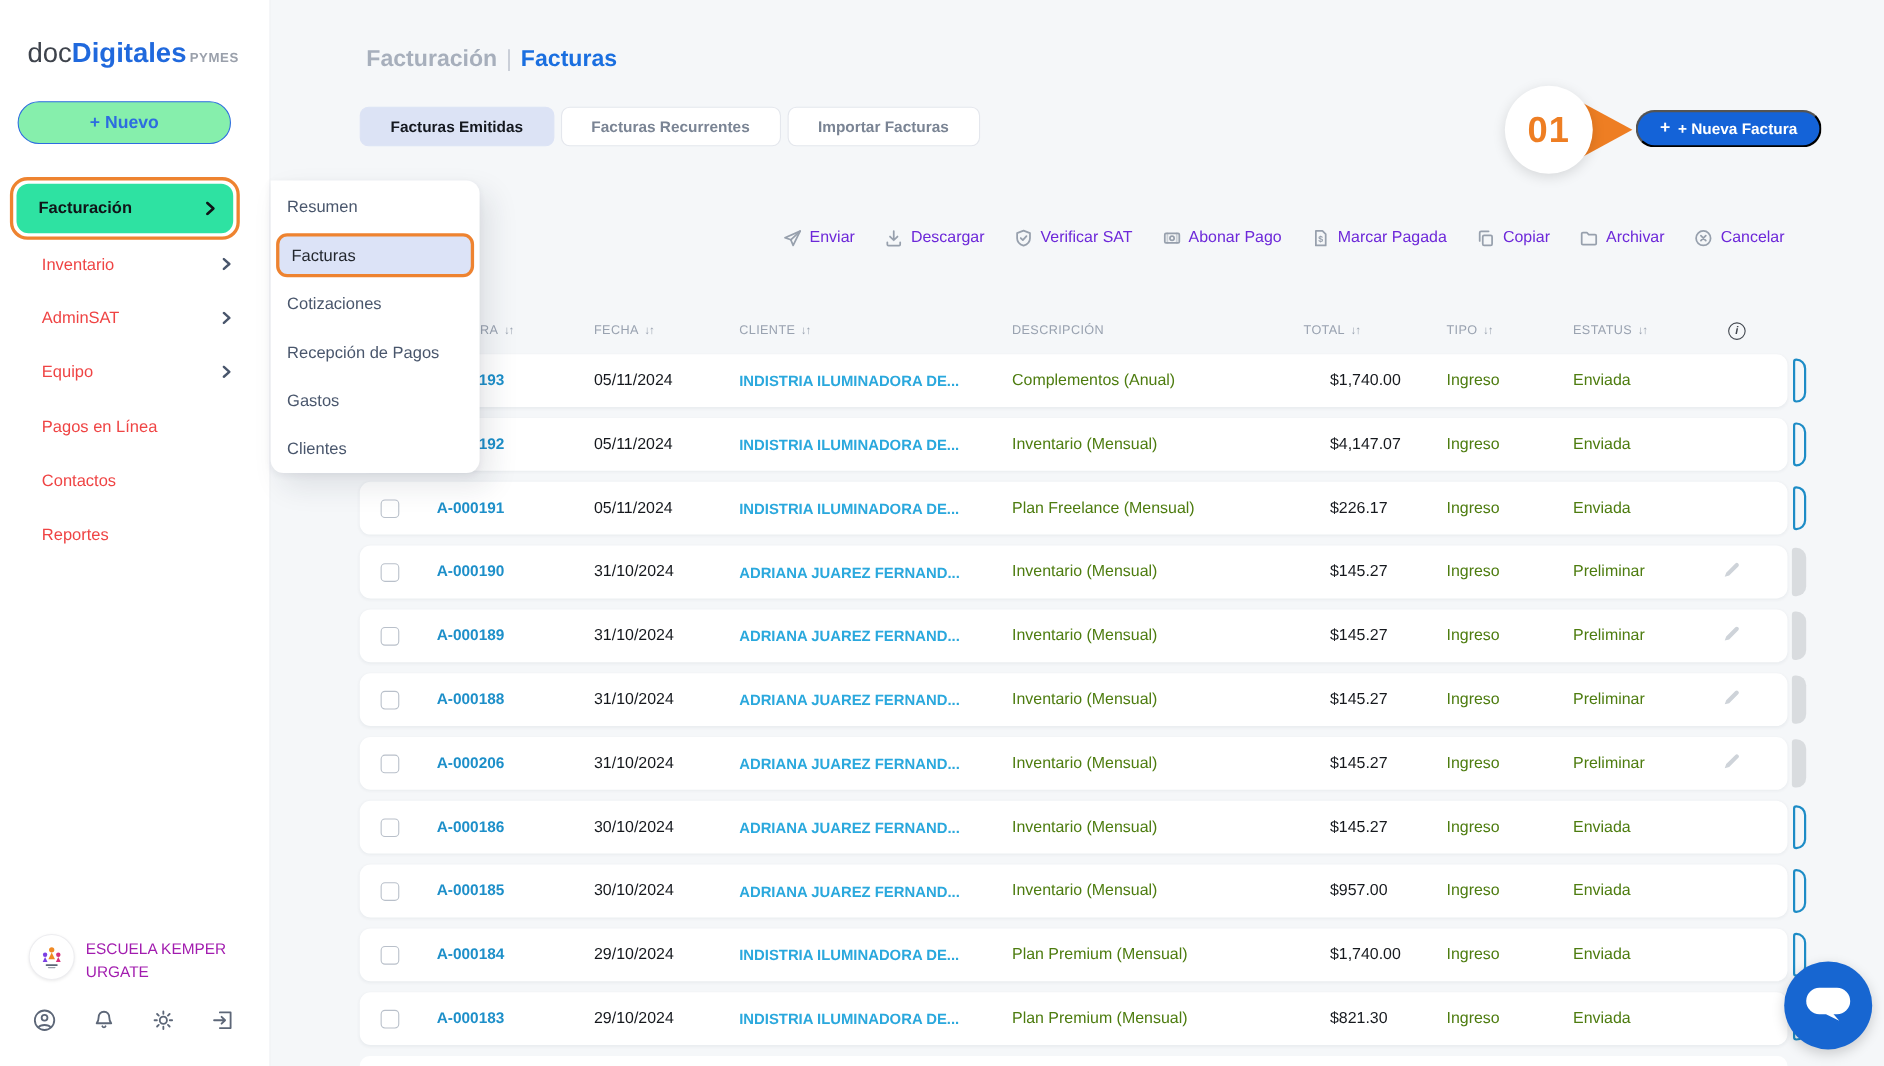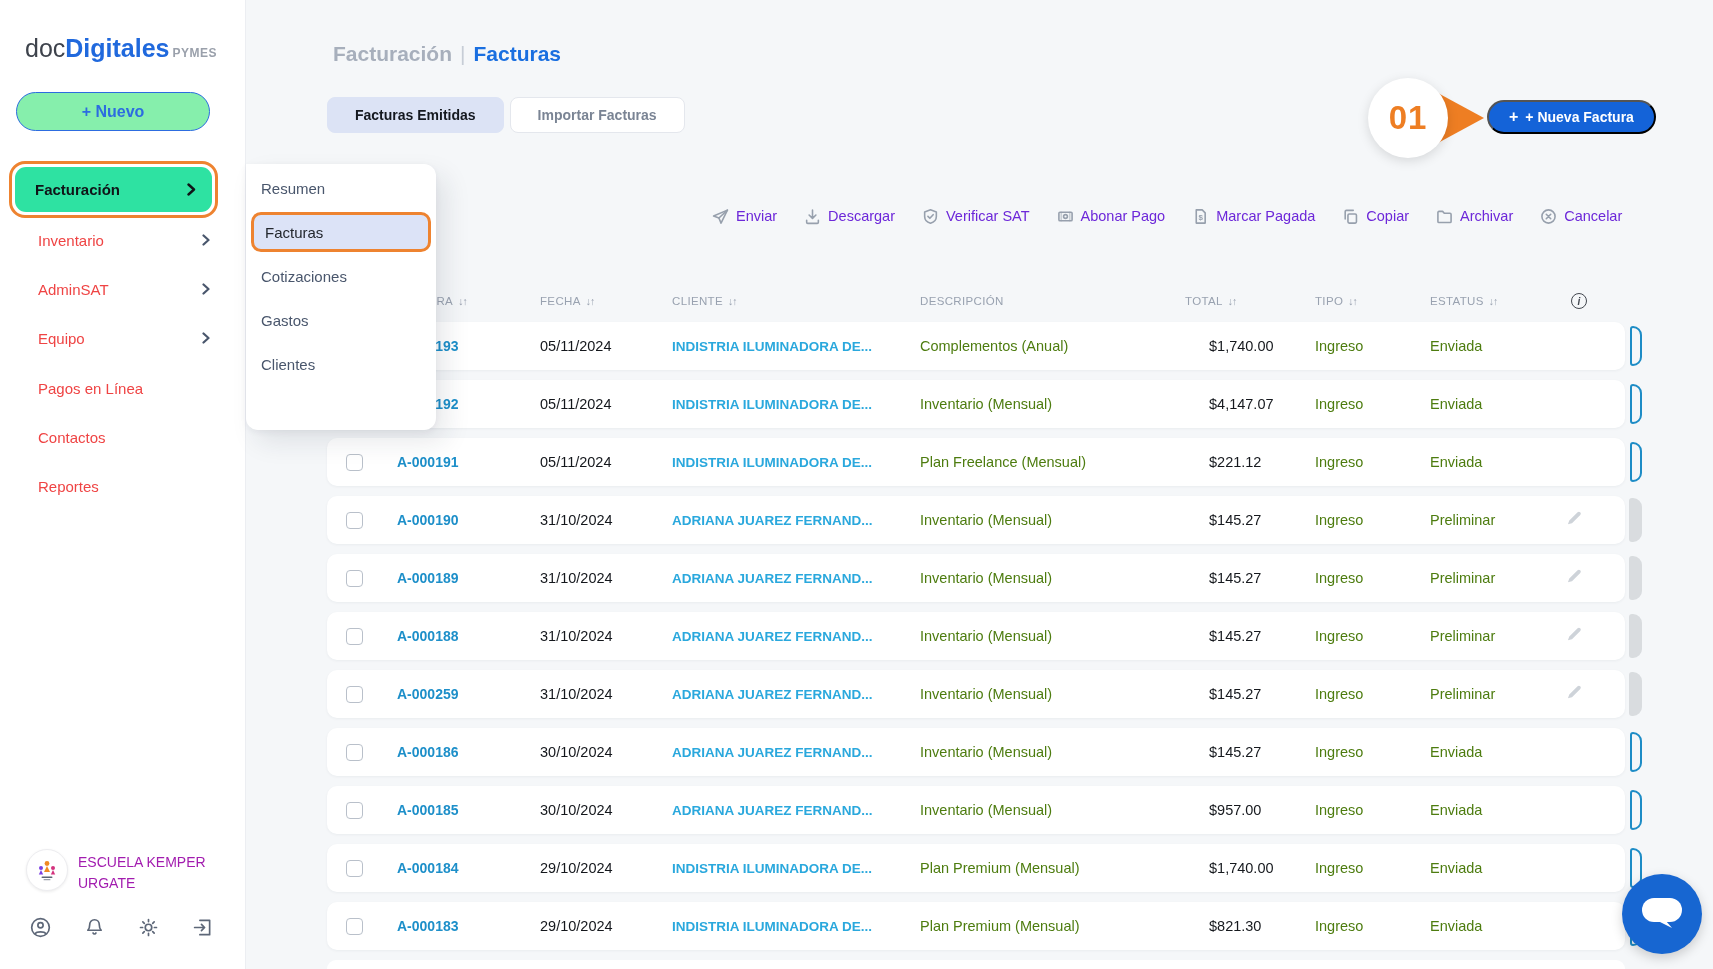--- a/index.html
+++ b/index.html
@@ -191,20 +191,21 @@
   </div>
 </aside>
 
 <main class="main">
   <div class="page-title">
     <span class="section">Facturación</span><span class="sep">|</span><span class="page">Facturas</span>
   </div>
 
   <div class="tabs">
     <div class="tab active">Facturas Emitidas</div>
+    <div class="tab">Facturas Recurrentes</div>
     <div class="tab">Importar Facturas</div>
   </div>
 
   <div class="anno-arrow"></div>
   <div class="anno-circle">01</div>
 
   <button class="btn-new-invoice">
     <span class="plus">+</span>
       <span>+ Nueva Factura</span>
   </button>
@@ -361,21 +362,21 @@
   <div class="row grid env">
     <div>
             <span class="checkbox"></span>
           </div>
     <div><a class="folio">A-000191</a></div>
     <div class="date">05/11/2024</div>
     <div>
             <a class="client">INDISTRIA ILUMINADORA DE...</a>
           </div>
     <div class="desc">Plan Freelance (Mensual)</div>
-    <div class="total">$221.12</div>
+    <div class="total">$226.17</div>
     <div class="tipo">Ingreso</div>
     <div class="status">Enviada</div>
     <div class="actions">
       
     </div>
     <span class="edge"></span>
   </div>
 
   <div class="row grid pre">
     <div>
@@ -443,21 +444,21 @@
               </svg>
       </span>
     </div>
     <span class="edge"></span>
   </div>
 
   <div class="row grid pre">
     <div>
             <span class="checkbox"></span>
           </div>
-    <div><a class="folio">A-000259</a></div>
+    <div><a class="folio">A-000206</a></div>
     <div class="date">31/10/2024</div>
     <div>
             <a class="client">ADRIANA JUAREZ FERNAND...</a>
           </div>
     <div class="desc">Inventario (Mensual)</div>
     <div class="total">$145.27</div>
     <div class="tipo">Ingreso</div>
     <div class="status">Preliminar</div>
     <div class="actions">
       <span class="pencil">
@@ -546,20 +547,21 @@
   </div>
 </div>
     <div class="row-partial"></div>
   </div>
 </main>
 
 <div class="submenu">
   <div class="sub-item">Resumen</div>
   <div class="sub-item active">Facturas</div>
   <div class="sub-item">Cotizaciones</div>
+  <div class="sub-item">Recepción de Pagos</div>
   <div class="sub-item">Gastos</div>
   <div class="sub-item">Clientes</div>
 </div>
 
 <div class="chat-fab">
   <span>
     <svg width="44" height="40" viewBox="0 0 44 40">
       <rect x="2" y="6" width="40" height="24" rx="12" fill="#fff"></rect>
       <path d="M26 29 L32 36 L20 30 Z" fill="#fff"></path>
     </svg>

